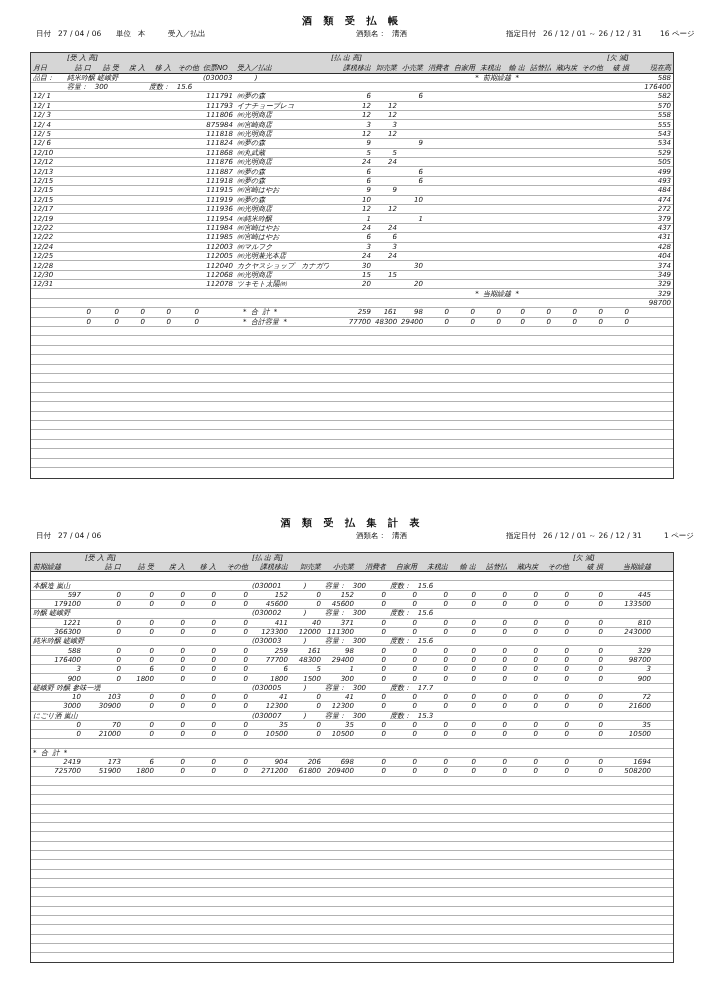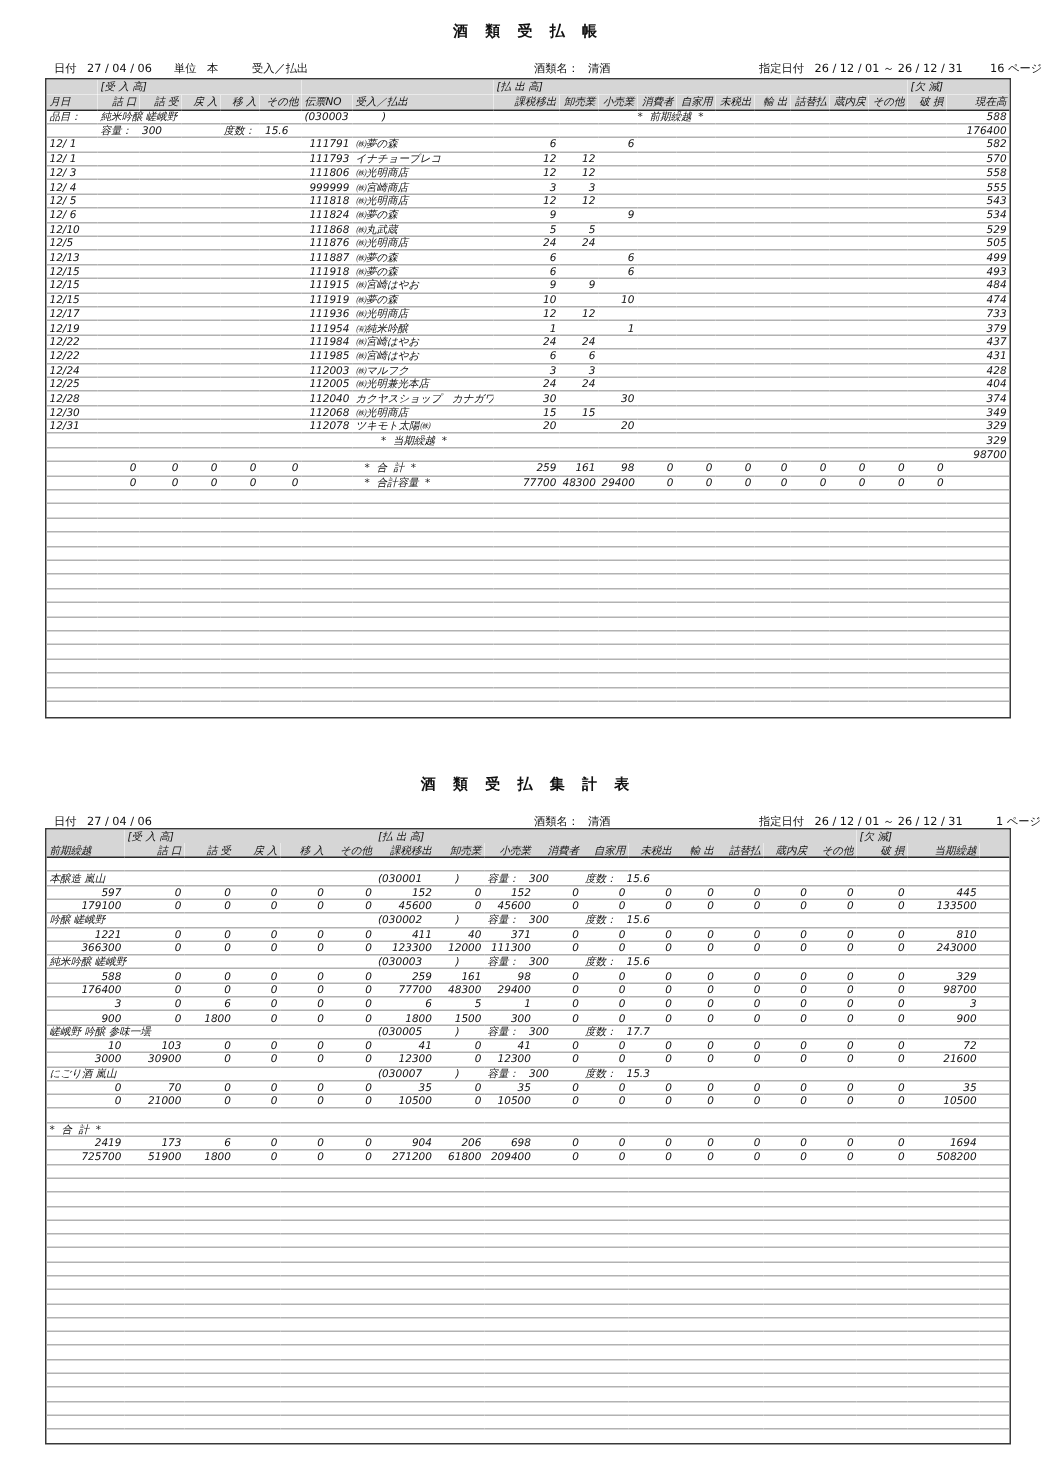--- a/index.html
+++ b/index.html
@@ -1,32 +1,32 @@
 <!DOCTYPE html>
 <html><head>
 <meta charset="utf-8">
 <style>
   html,body{margin:0;padding:0;background:#fff;}
   .sheet{position:relative;width:704px;height:981px;background:#fff;overflow:hidden;
          font-family:"DejaVu Sans",sans-serif;color:#111;}
   .title{position:absolute;left:0;width:100%;text-align:center;font-size:10px;
          font-weight:bold;letter-spacing:4px;white-space:pre;}
   .infoline{position:absolute;left:0;width:100%;height:11px;font-size:7.5px;}
-  .infoline span{position:absolute;top:12px;white-space:pre;}
+  .infoline span{position:absolute;top:0;white-space:pre;}
   .tblbox{position:absolute;left:30px;width:644px;border:1px solid #3a3a3a;box-sizing:border-box;
           background:#fff;overflow:hidden;}
   table{border-collapse:collapse;table-layout:fixed;width:642px;font-style:italic;}
   td{font-size:7px;line-height:8px;height:9.4px;padding:0 2px;overflow:hidden;
      white-space:pre;box-sizing:border-box;}
   .t2 td{height:9.3px;}
   thead td{background:#d6d6d6;border-bottom:none;height:10px;font-size:7px;}
   thead tr.h2 td{border-bottom:1px solid #2a2a2a;margin-top:24px;}
   tbody td{border-bottom:1px solid #b2b2b2;}
   .l{text-align:left}.r{text-align:right}
-  .padlbl{padding-right:112px;text-align:center;}
+  .padlbl{padding-right:112px;}
   .sumlbl{padding-left:8px;}
 </style>
 </head>
 <body>
 
 <div class="sheet">
 
   <div class="title" style="top:14px;">酒 類 受 払 帳</div>
 
   <div class="infoline" style="top:29px;">
@@ -180,21 +180,21 @@
             <td></td>
             <td class="r">558</td>
           </tr>
           <tr>
             <td class="l">12/ 4</td>
             <td></td>
             <td></td>
             <td></td>
             <td></td>
             <td></td>
-            <td class="r">999999</td>
+            <td class="r">875984</td>
             <td class="l">㈱宮崎商店</td>
             <td class="r">3</td>
             <td class="r">3</td>
             <td class="r"></td>
             <td></td>
             <td></td>
             <td></td>
             <td></td>
             <td></td>
             <td></td>
@@ -262,21 +262,21 @@
             <td></td>
             <td></td>
             <td></td>
             <td></td>
             <td></td>
             <td></td>
             <td></td>
             <td class="r">529</td>
           </tr>
           <tr>
-            <td class="l">12/5</td>
+            <td class="l">12/12</td>
             <td></td>
             <td></td>
             <td></td>
             <td></td>
             <td></td>
             <td class="r">111876</td>
             <td class="l">㈱光明商店</td>
             <td class="r">24</td>
             <td class="r">24</td>
             <td class="r"></td>
@@ -391,21 +391,21 @@
             <td class="r">12</td>
             <td class="r"></td>
             <td></td>
             <td></td>
             <td></td>
             <td></td>
             <td></td>
             <td></td>
             <td></td>
             <td></td>
-            <td class="r">733</td>
+            <td class="r">272</td>
           </tr>
           <tr>
             <td class="l">12/19</td>
             <td></td>
             <td></td>
             <td></td>
             <td></td>
             <td></td>
             <td class="r">111954</td>
             <td class="l">㈲純米吟醸</td>

